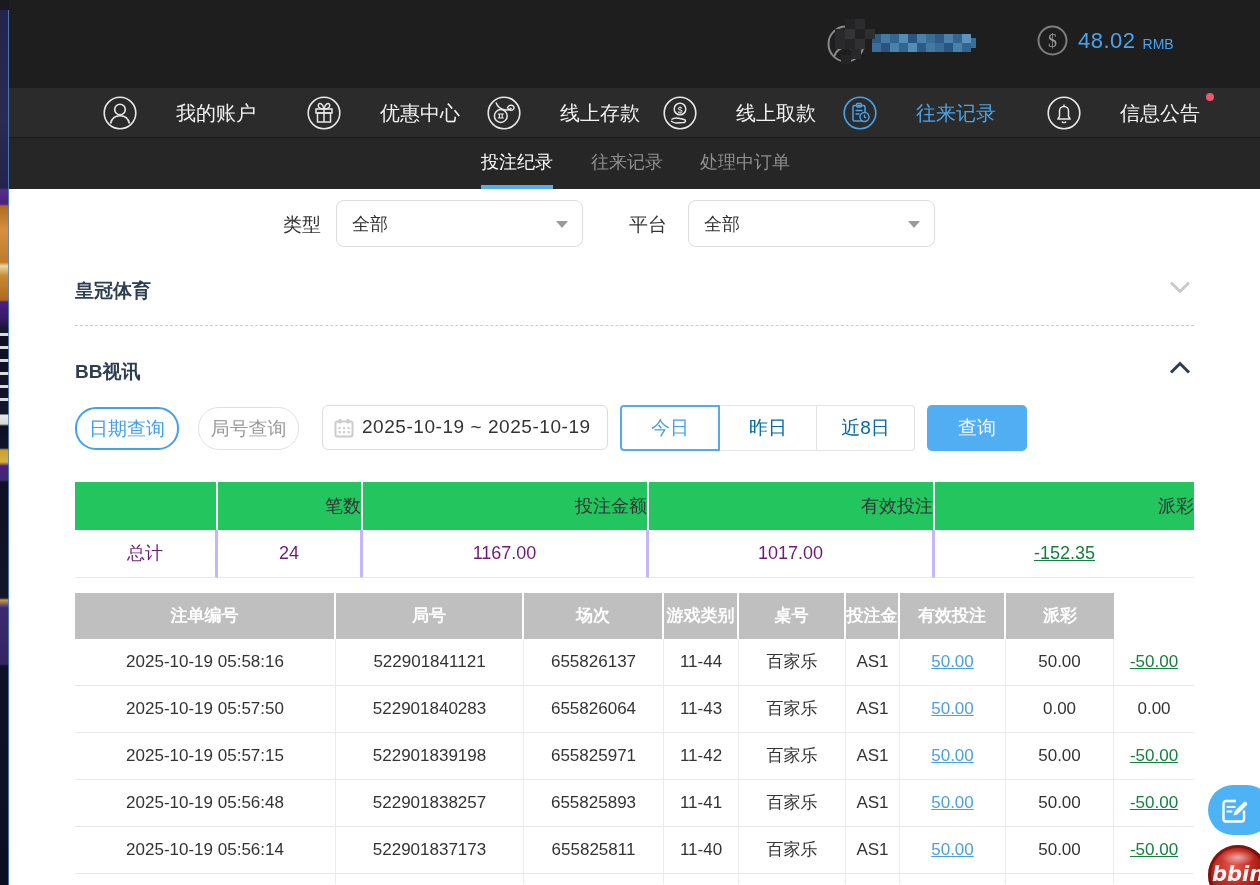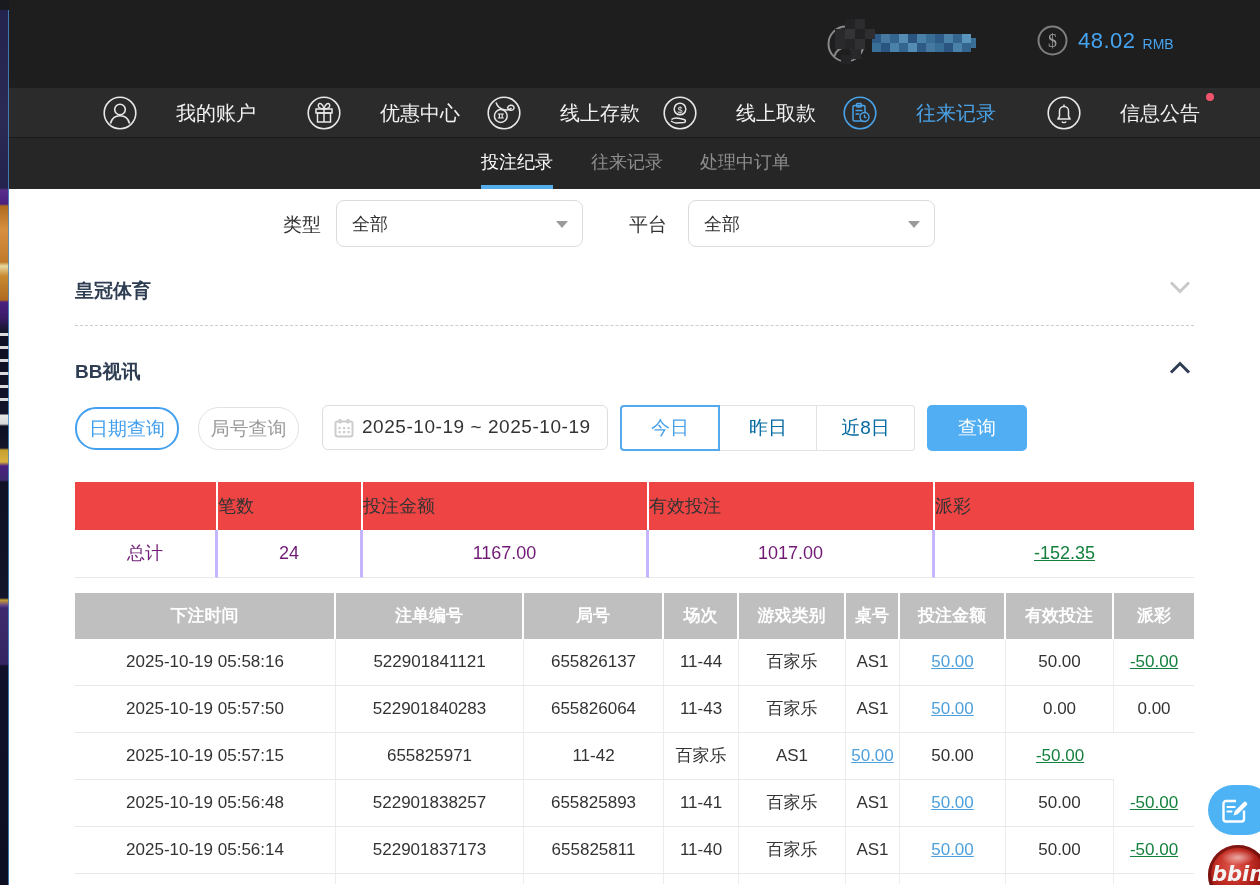--- a/index.html
+++ b/index.html
@@ -94,21 +94,21 @@
 .cal-icon { position:absolute; left:11px; top:12px; width:20px; height:20px; color:#cccccc; }
 .date-text { position:absolute; left:39px; top:10px; font-size:19px; color:#333; letter-spacing:.55px; }
 .seg { position:absolute; top:0; height:46px; background:#fff; font-size:19px; text-align:center; line-height:44px; cursor:pointer; }
 .seg.active { border:2px solid #56a9ec; color:#4aa0e8; border-radius:4px 0 0 4px; line-height:42px; }
 .seg.idle { border:1px solid #e3e3e3; color:#0369a1; border-left:none; }
 .seg.last { border-radius:0 4px 4px 0; }
 .search-btn { position:absolute; left:852px; top:0; width:100px; height:46px; background:#52aef2; color:#fff; font-size:19px; text-align:center; line-height:46px; border-radius:5px; cursor:pointer; }
 
 
 .sumtable { position:absolute; left:66px; top:293px; width:1119px; display:grid; grid-template-columns:143px 145px 286px 286px 259px; }
-.sum-h { height:48px; background:#ef4444; border-right:2px solid #fff; font-size:18px; color:#333; text-align:left; line-height:48px; }
+.sum-h { height:48px; background:#22c55e; border-right:2px solid #fff; font-size:18px; color:#333; text-align:right; line-height:48px; }
 .sum-h:nth-child(5) { border-right:none; }
 .sum-b { height:48px; background:#fff; border-bottom:1px solid #e9e9e9; border-right:3px solid #c4b5fd; font-size:18px; color:#701a75; text-align:center; line-height:47px; }
 .sum-b:nth-child(10) { border-right:none; }
 
 
 .dtable { position:absolute; left:66px; top:404px; width:1119px; }
 .dhead, .drow { display:grid; grid-template-columns:261px 188px 140px 75px 107px 54px 106px 108px 80px; }
 .dh { height:46px; background:#bfbfbf; border-right:2px solid #fff; color:#fff; font-size:17px; font-weight:bold; text-align:center; line-height:46px; }
 .dh:last-child { border-right:none; }
 .dc { height:47px; border-bottom:1px solid #e8e8e8; border-right:1px solid #ececec; font-size:17px; color:#333; text-align:center; line-height:46px; }
@@ -316,21 +316,20 @@
       <div class="sum-h">派彩</div>
       <div class="sum-b">总计</div>
       <div class="sum-b">24</div>
       <div class="sum-b">1167.00</div>
       <div class="sum-b">1017.00</div>
       <div class="sum-b neg">-152.35</div>
     </div>
 
     <div class="dtable">
       <div class="dhead" id="dhead">
-          <div class="dh">下注时间</div>
           <div class="dh">注单编号</div>
           <div class="dh">局号</div>
           <div class="dh">场次</div>
           <div class="dh">游戏类别</div>
           <div class="dh">桌号</div>
           <div class="dh">投注金额</div>
           <div class="dh">有效投注</div>
           <div class="dh">派彩</div>
         </div>
       <div id="dbody">
@@ -351,20 +350,21 @@
             <div class="dc">655826064</div>
             <div class="dc">11-43</div>
             <div class="dc">百家乐</div>
             <div class="dc">AS1</div>
             <div class="dc"><a>50.00</a></div>
             <div class="dc">0.00</div>
             <div class="dc">0.00</div>
           </div>
           <div class="drow">
             <div class="dc">2025-10-19 05:57:15</div>
+            <div class="dc">522901839198</div>
             <div class="dc">655825971</div>
             <div class="dc">11-42</div>
             <div class="dc">百家乐</div>
             <div class="dc">AS1</div>
             <div class="dc"><a>50.00</a></div>
             <div class="dc">50.00</div>
             <div class="dc neg">-50.00</div>
           </div>
           <div class="drow">
             <div class="dc">2025-10-19 05:56:48</div>

